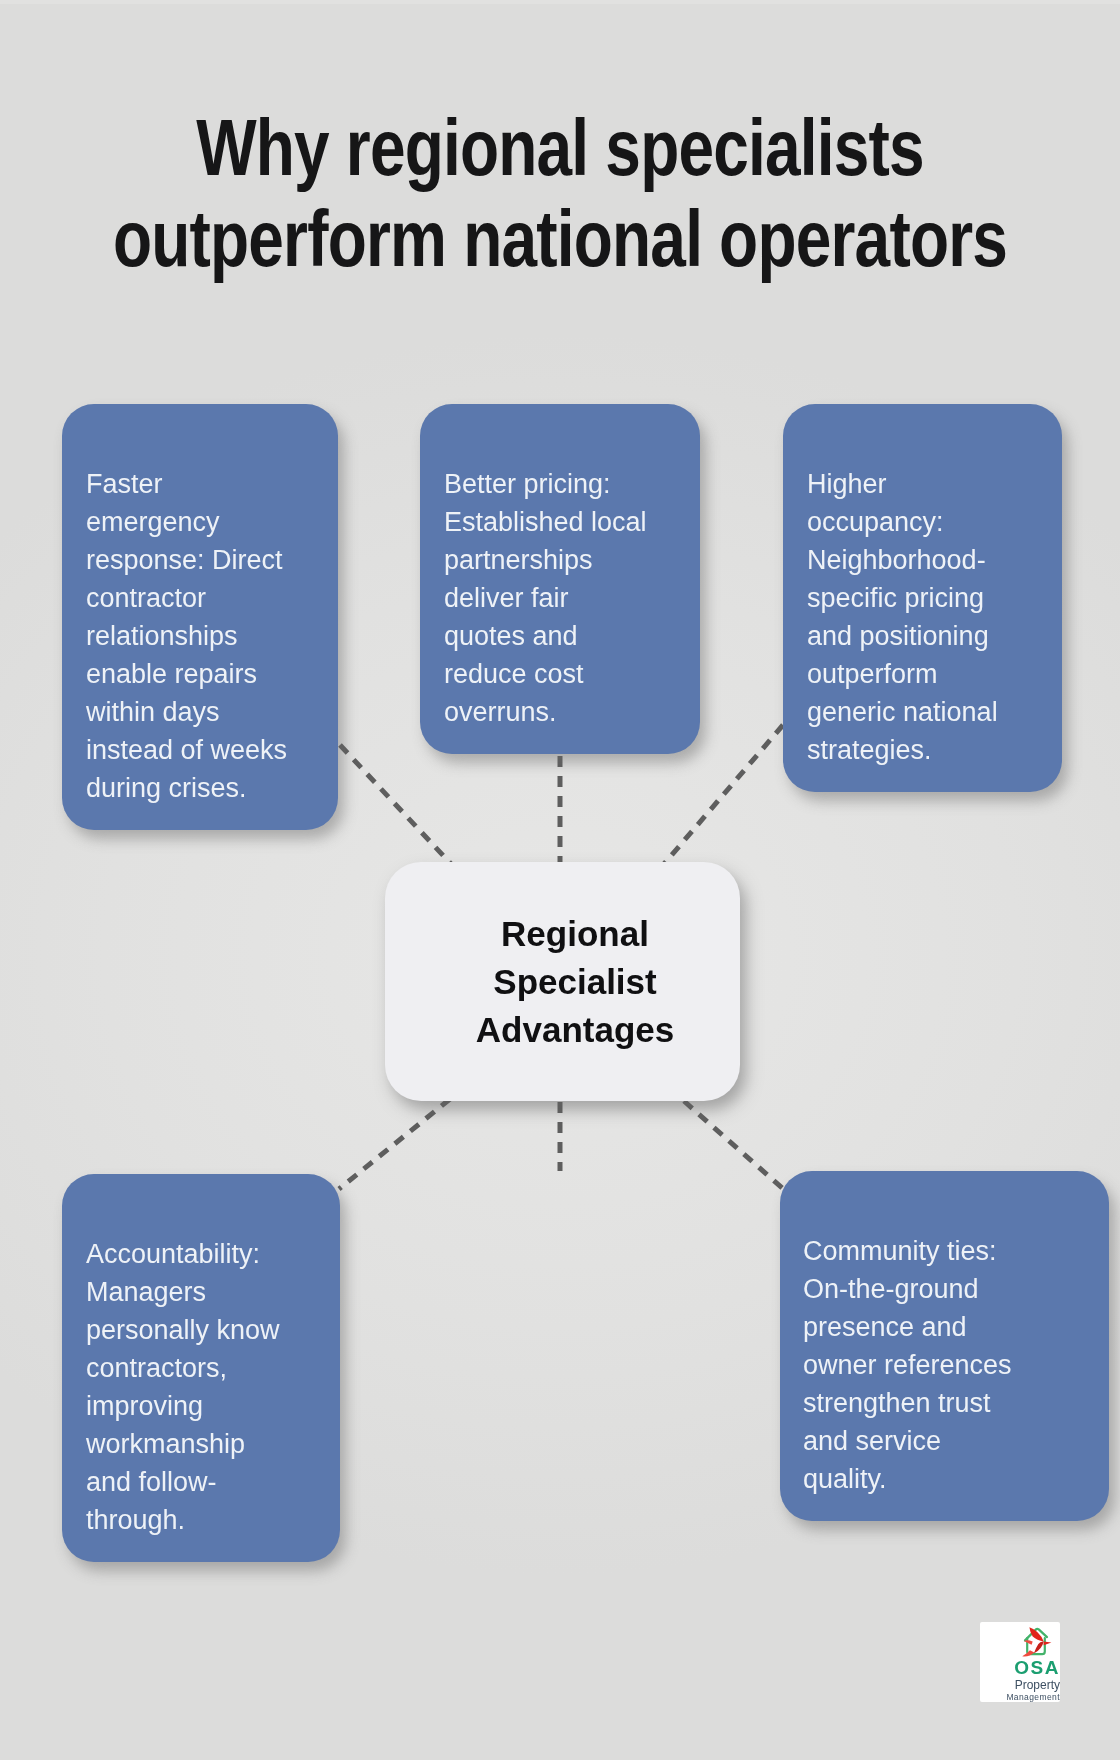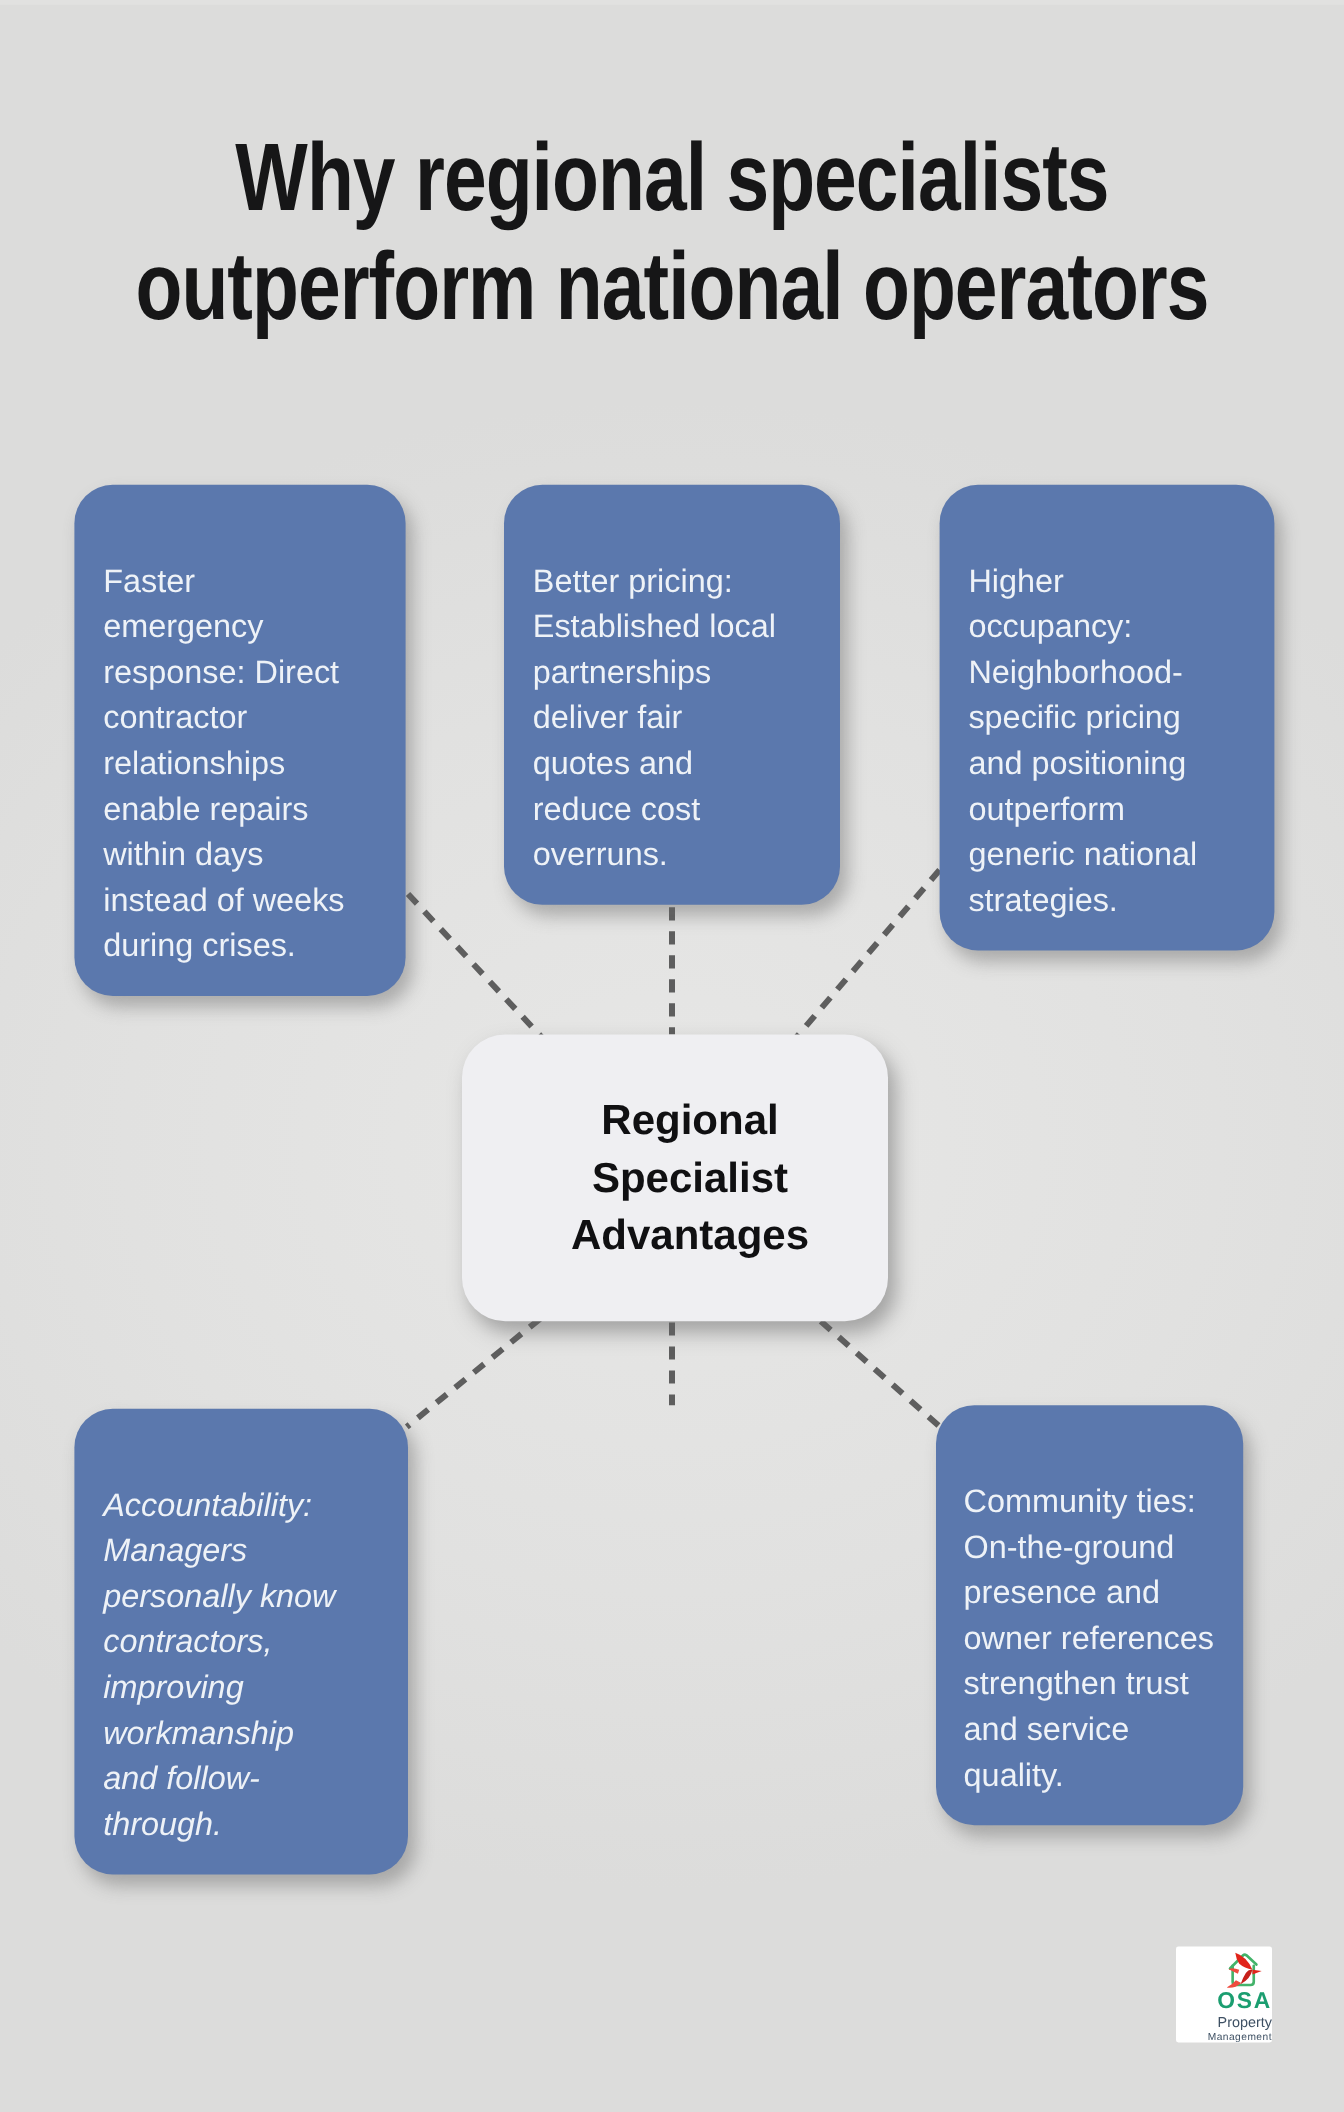--- a/index.html
+++ b/index.html
@@ -36,23 +36,23 @@
     border-radius:32px;
     padding:23px 24px;
     font-size:27px;
     line-height:38px;
     white-space:pre-line;
     box-shadow:6px 9px 14px rgba(105,105,105,0.45);
   }
   .c1{left:62px;top:400px;width:276px;min-height:385px;}
   .c2{left:420px;top:400px;width:280px;min-height:310px;}
   .c3{left:783px;top:400px;width:279px;min-height:348px;}
-  .c4{left:62px;top:1170px;width:278px;min-height:350px;font-style:italic;}
+  .c4{left:62px;top:1170px;width:278px;min-height:350px;}
   .c5{left:420px;top:1168px;width:282px;min-height:275px;}
-  .c6{left:780px;top:1167px;width:256px;min-height:315px;padding-left:23px;}
+  .c6{left:780px;top:1167px;width:329px;min-height:315px;padding-left:23px;}
   .center-node{
     position:absolute;z-index:1;
     left:385px;top:858px;width:355px;height:239px;
     box-sizing:border-box;
     background:var(--center-bg,#efeff2);
     border-radius:36px;
     display:flex;align-items:center;justify-content:center;
     text-align:center;
     font-size:35px;font-weight:700;line-height:48px;
     color:var(--center-text,#101012);

